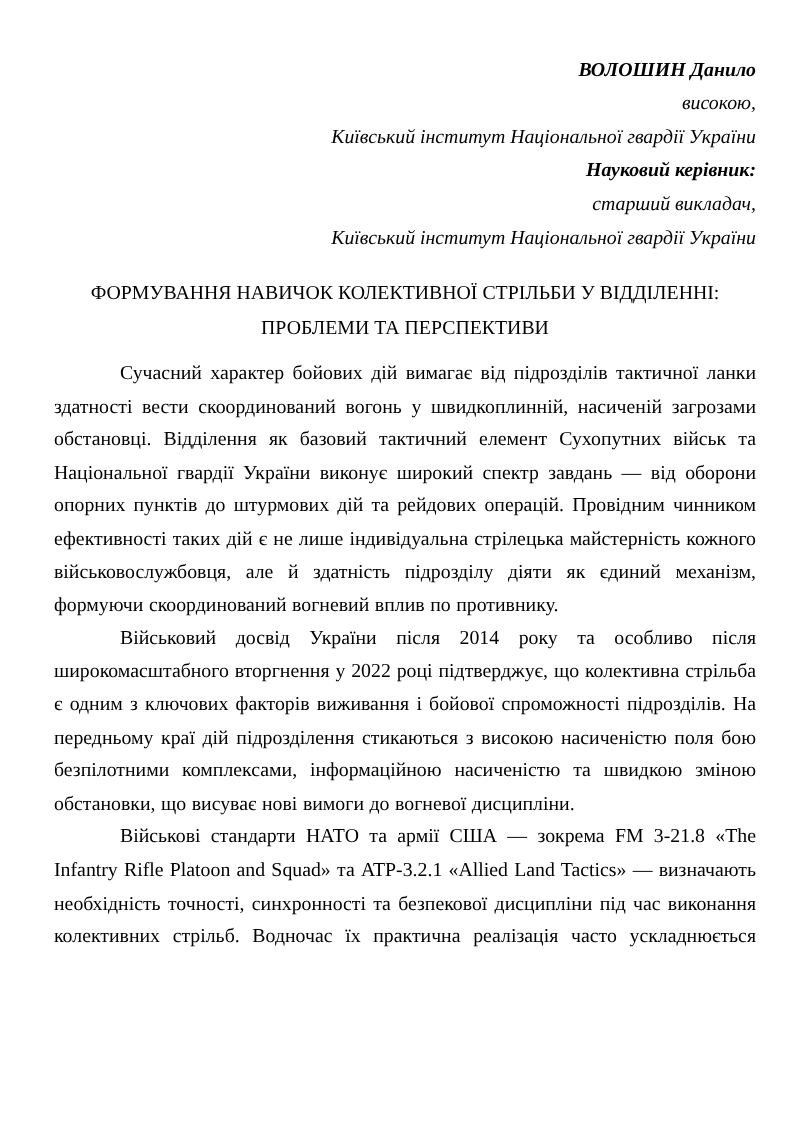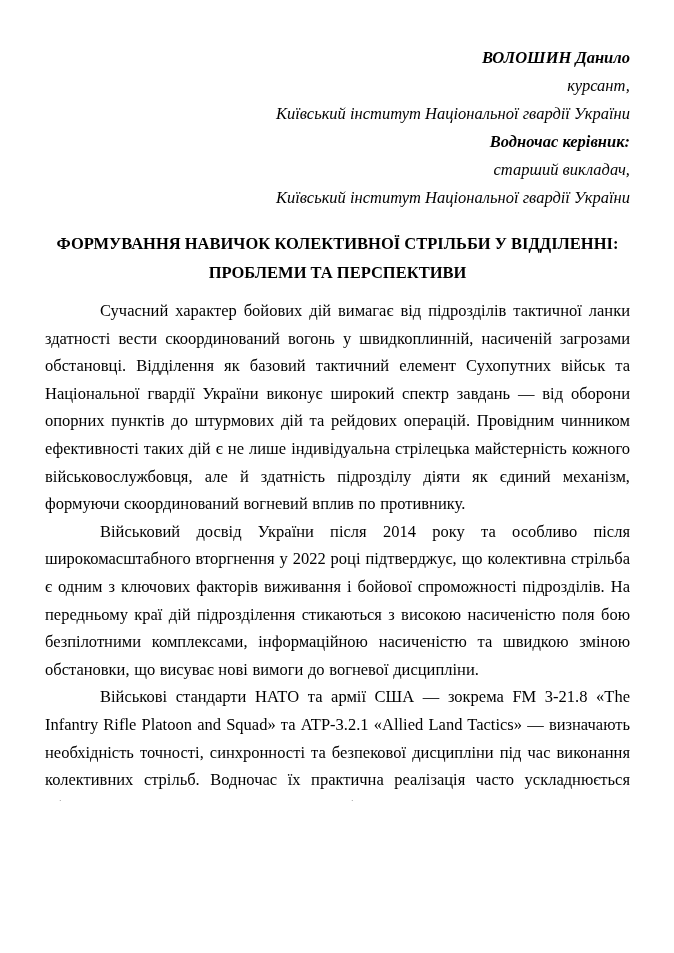--- a/index.html
+++ b/index.html
@@ -25,21 +25,21 @@
     font-style: italic;
     font-size: 16.5px;
     line-height: 28px;
   }
   .byline .bold {
     font-weight: bold;
   }
   .title {
     margin: 17px 0 0 0;
     text-align: center;
-    font-weight: bold;
+    font-weight: normal;
     font-size: 16.5px;
     line-height: 29px;
   }
   .body-text {
     margin-top: 10px;
   }
   .body-text p {
     margin: 0;
     text-align: justify;
     text-indent: 55px;
@@ -54,23 +54,23 @@
     margin-top: 0;
   }
 </style>
 </head>
 <body>
 
 <div class="page">
 
   <div class="byline">
     <div class="bold">ВОЛОШИН Данило</div>
-    <div>курсант,</div>
+    <div>високою,</div>
     <div>Київський інститут Національної гвардії України</div>
-    <div class="bold">Водночас керівник:</div>
+    <div class="bold">Науковий керівник:</div>
     <div>старший викладач,</div>
     <div>Київський інститут Національної гвардії України</div>
   </div>
 
   <h1 class="title">ФОРМУВАННЯ НАВИЧОК КОЛЕКТИВНОЇ СТРІЛЬБИ У ВІДДІЛЕННІ: ПРОБЛЕМИ ТА ПЕРСПЕКТИВИ</h1>
 
   <div class="body-text">
     <p>Сучасний характер бойових дій вимагає від підрозділів тактичної ланки здатності вести скоординований вогонь у швидкоплинній, насиченій загрозами обстановці. Відділення як базовий тактичний елемент Сухопутних військ та Національної гвардії України виконує широкий спектр завдань — від оборони опорних пунктів до штурмових дій та рейдових операцій. Провідним чинником ефективності таких дій є не лише індивідуальна стрілецька майстерність кожного військовослужбовця, але й здатність підрозділу діяти як єдиний механізм, формуючи скоординований вогневий вплив по противнику.</p>
     <p>Військовий досвід України після 2014 року та особливо після широкомасштабного вторгнення у 2022 році підтверджує, що колективна стрільба є одним з ключових факторів виживання і бойової спроможності підрозділів. На передньому краї дій підрозділення стикаються з високою насиченістю поля бою безпілотними комплексами, інформаційною насиченістю та швидкою зміною обстановки, що висуває нові вимоги до вогневої дисципліни.</p>
     <p>Військові стандарти НАТО та армії США — зокрема FM 3-21.8 «The Infantry Rifle Platoon and Squad» та ATP-3.2.1 «Allied Land Tactics» — визначають необхідність точності, синхронності та безпекової дисципліни під час виконання колективних стрільб. Водночас їх практична реалізація часто ускладнюється обмеженими тренувальними ресурсами, браком полігонів, значними витратами боєприпасів та недостатньою кількістю інструкторів.</p>

